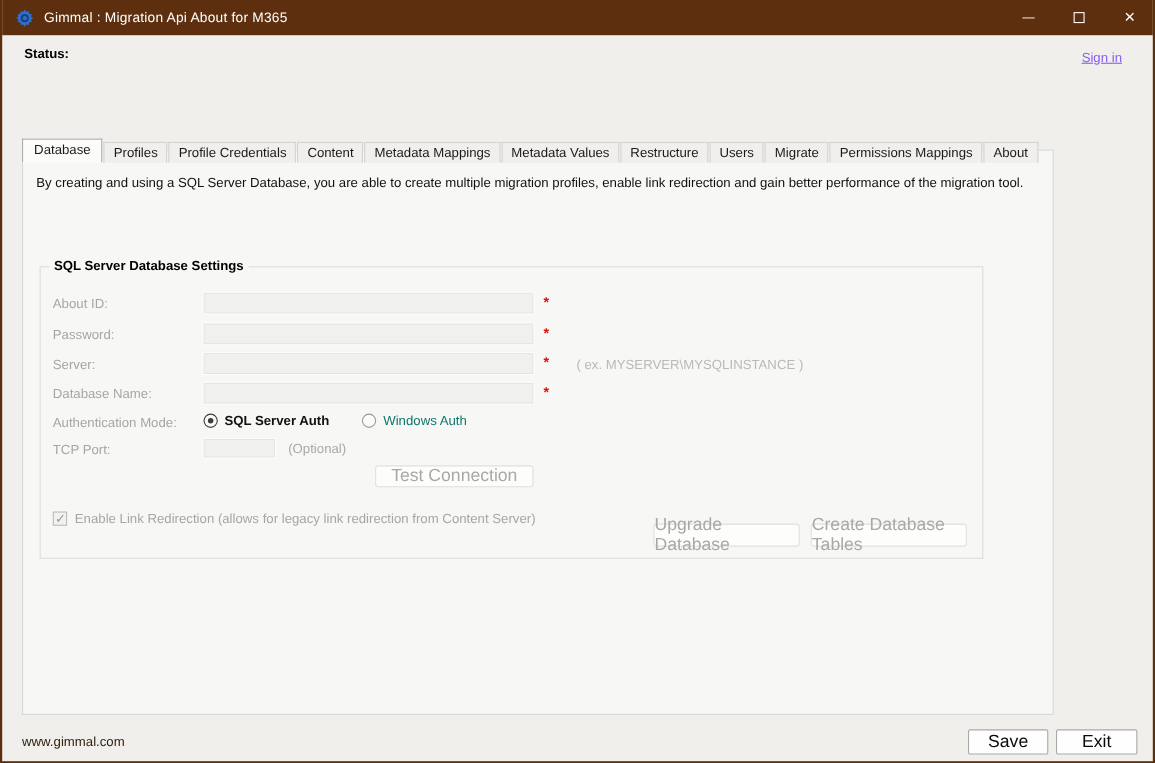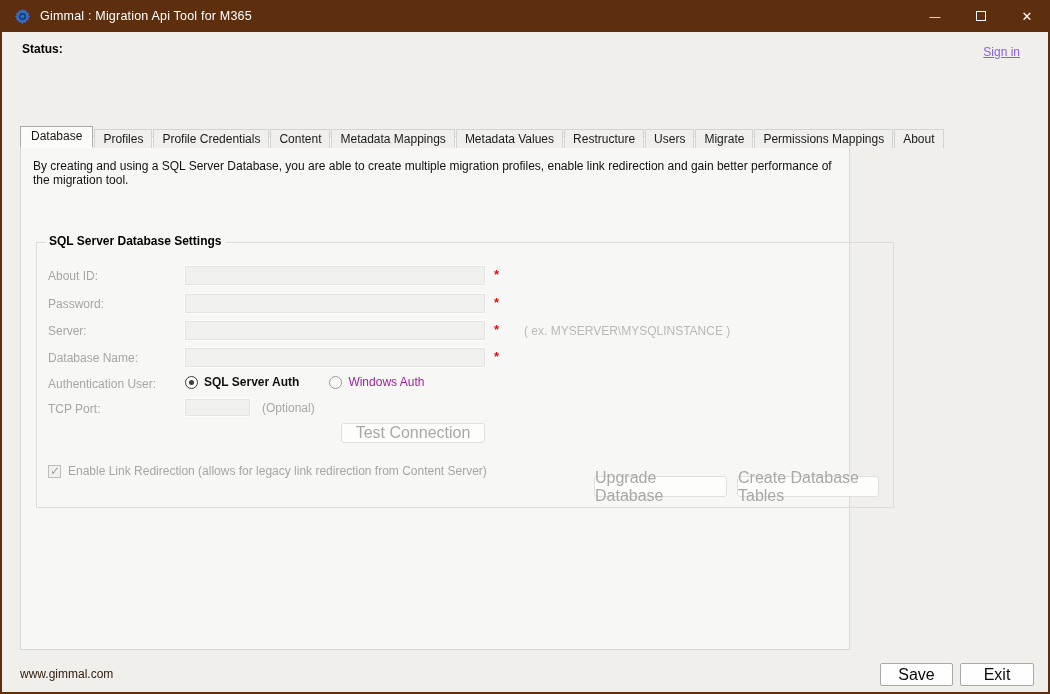--- a/index.html
+++ b/index.html
@@ -42,21 +42,21 @@
     padding:2px 8px 3px 8px; height:19px; margin-top:14px; color:#1a1a1a;
     white-space:nowrap; display:flex; align-items:center;
   }
   .tab + .tab { margin-left:1px; }
   .tab.active {
     background:#fbfbfa; border:1px solid #adadab; border-bottom:1px solid #fbfbfa;
     height:22px; margin-top:0; position:relative; z-index:4; padding:2px 10px 4px 10px;
   }
   
   .tabpanel {
-    position:absolute; left:18px; top:136px; width:830px; height:514px;
+    position:absolute; left:18px; top:136px; width:938px; height:514px;
     background:#f7f7f5; border:1px solid #d8d8d5; z-index:2;
   }
   .desc { position:absolute; left:12px; top:22px; color:#111; }
   
   .chk-row { position:absolute; display:flex; align-items:center; }
   .chk-box {
     width:13px; height:13px; background:#fdfdfc; border:1px solid #6b6b6b; display:inline-block; flex:0 0 13px;
   }
   .chk-label { margin-left:7px; color:#111; }
   .chk-row.disabled .chk-box { background:#f1f1ef; border-color:#bdbdbb; position:relative; }
@@ -84,21 +84,21 @@
   .radio-group { position:absolute; left:148px; display:flex; align-items:center; }
   .radio-item { display:flex; align-items:center; margin-right:30px; }
   .radio-circle {
     width:13px; height:13px; border-radius:50%; background:#fbfbfa; border:1px solid #9a9a98;
     display:inline-block; position:relative; flex:0 0 13px;
   }
   .radio-item.selected .radio-circle { border-color:#3c3c3a; }
   .radio-item.selected .radio-circle::after {
     content:""; position:absolute; left:3px; top:3px; width:5px; height:5px; border-radius:50%; background:#3c3c3a;
   }
-  .radio-label { margin-left:6px; color:#a21caf; }
+  .radio-label { margin-left:6px; color:#0f766e; }
   
   .btn {
     position:absolute; display:flex; align-items:center; justify-content:center;
     background:#fdfdfc; border:1px solid #e0e0dd; border-radius:3px; color:#a8a8a5;
     font-size:16px;
   }
   .btn.enabled {
     background:#fefefe; border:1px solid #a9a9a7; border-radius:2px; color:#0a0a0a;
   }
   
@@ -110,21 +110,21 @@
 <div class="window">
 
   <div class="titlebar">
     <span class="app-icon">
       <svg viewBox="0 0 24 24" width="17" height="17">
         <path fill="#2f6fd0" d="M12 1l2 3 3.5-.8.6 3.6 3.6.6L20.9 11l3 2-3 2 .8 3.5-3.6.6-.6 3.6L14 21.9l-2 3-2-3-3.5.8-.6-3.6-3.6-.6L3.1 15l-3-2 3-2-.8-3.5 3.6-.6.6-3.6L10 4.1z" transform="scale(0.92) translate(1,0)"></path>
         <circle cx="12" cy="12" r="5.2" fill="#1b3f7a"></circle>
         <circle cx="12" cy="12" r="2.6" fill="#2f6fd0"></circle>
       </svg>
     </span>
-    <span class="title-text">Gimmal : Migration Api Tool for M365</span>
+    <span class="title-text">Gimmal : Migration Api About for M365</span>
     <div class="win-controls">
       <div class="win-btn">
         <span style="font-size:11px;">—</span>
       </div>
       <div class="win-btn">
         <span class="maximize-glyph"></span>
       </div>
       <div class="win-btn">
         <span>✕</span>
       </div>
@@ -166,21 +166,21 @@
 
       <div class="fld-label" style="top:81px;">Server:</div>
       <input class="fld-input" style="top: 78px;" disabled="" value="">
       <div class="req" style="top:79px;">*</div>
       <div class="hint" style="left:487px; top:81px;">( ex. MYSERVER\MYSQLINSTANCE )</div>
 
       <div class="fld-label" style="top:108px;">Database Name:</div>
       <input class="fld-input" style="top: 105px;" disabled="" value="">
       <div class="req" style="top:106px;">*</div>
 
-      <div class="fld-label" style="top:134px;">Authentication User:</div>
+      <div class="fld-label" style="top:134px;">Authentication Mode:</div>
       <div class="radio-group" style="top:132px;">
         <div class="radio-item selected">
           <span class="radio-circle"></span>
           <span class="radio-label" style="font-weight:bold; color:#111;">SQL Server Auth</span>
         </div>
         <div class="radio-item">
           <span class="radio-circle"></span>
           <span class="radio-label">Windows Auth</span>
         </div>
       </div>

